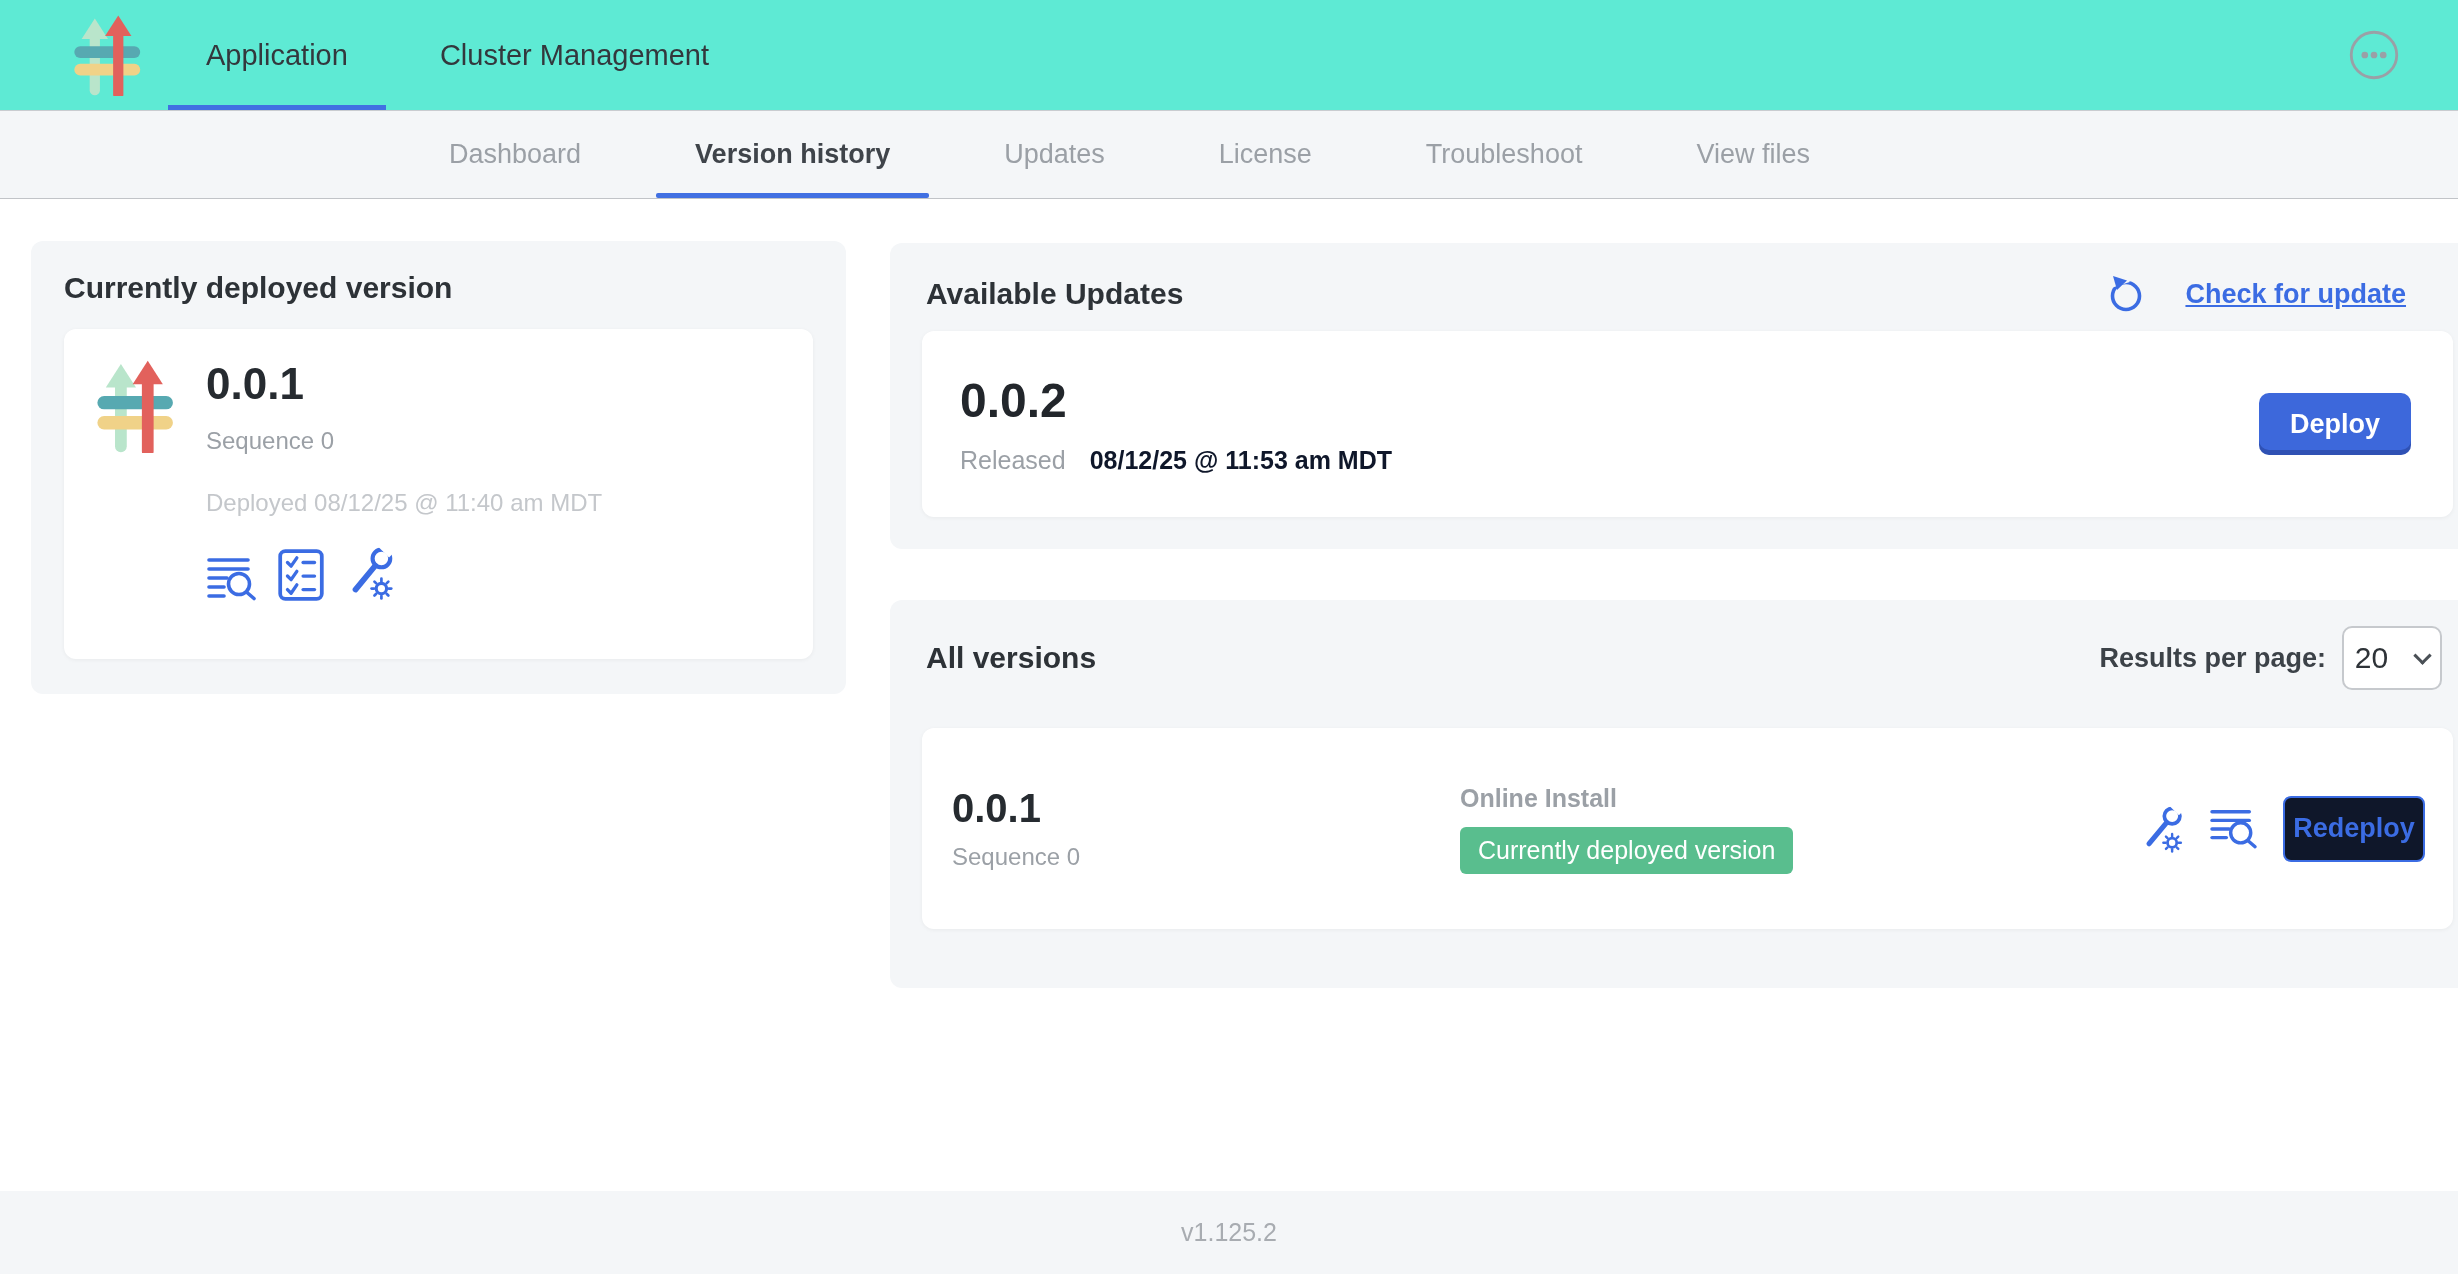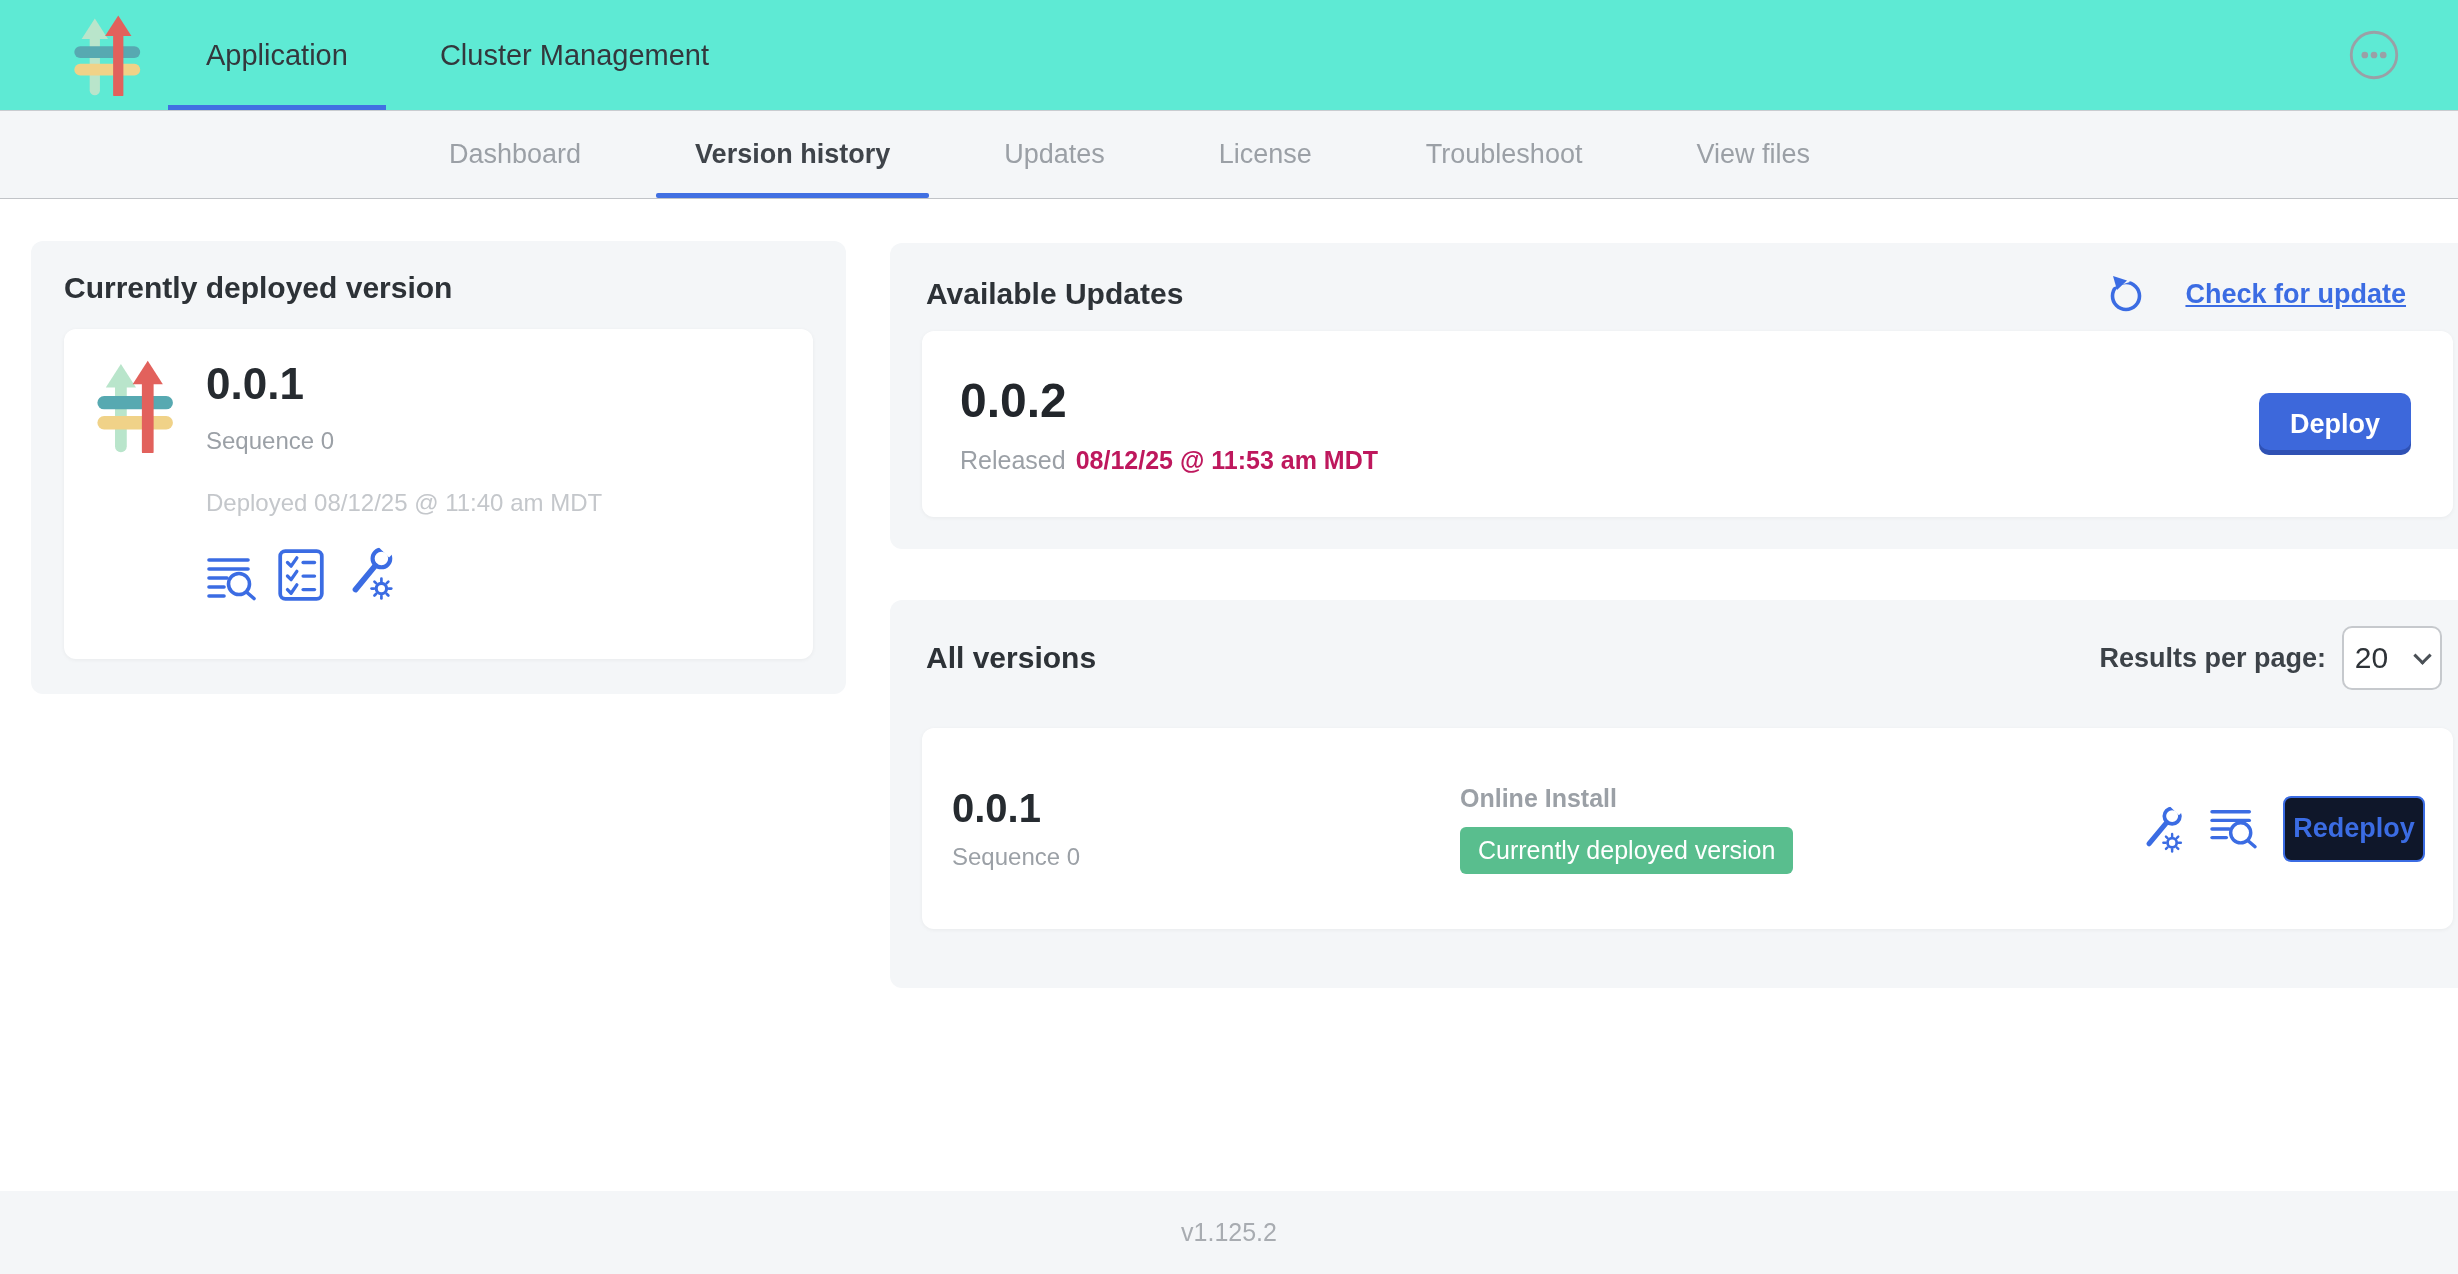--- a/index.html
+++ b/index.html
@@ -46,21 +46,21 @@
 
   .check-link { display:flex; align-items:center; gap:12px; cursor:pointer; margin-right:36px; }
   .check-link .link-text { font-size:27px; font-weight:600; color:#3B6CE3; text-decoration:underline;margin-left:27px; }
 
   .white-row { position:absolute; left:32px; right:5px; background:#fff; border-radius:12px; box-shadow:0 1px 4px rgba(0,0,0,.05); display:flex; align-items:center; }
 
   
   .release-row { top:88px; height:186px; padding:0 42px 0 38px; justify-content:space-between; }
   .release-version { font-size:48px; font-weight:700; color:#22262b; }
   .release-line { margin-top:18px; font-size:25px; color:#9ba0a6; }
-  .release-line .rel-date { font-weight:700; color:#be185d; margin-left:10px; }
+  .release-line .rel-date { font-weight:700; color:#0f172a; margin-left:24px; }
   .deploy-btn { width:152px; height:62px; background:#3D68DB; border:none; border-radius:10px; color:#fff; font-family:inherit; font-size:27px; font-weight:700; cursor:pointer; box-shadow:inset 0 -5px 0 rgba(20,35,100,.32); }
 
   
   .rpp-group { display:flex; align-items:center; }
   .rpp-label { font-size:27px; font-weight:600; color:#3c4248; margin-right:16px; }
   .rpp-select { width:100px; height:64px; background:#fff; border:2px solid #c6c9cd; border-radius:10px; display:flex; align-items:center; justify-content:center; gap:28px; cursor:pointer; }
   .rpp-select .val { font-size:30px; color:#2e3338; }
   .chev { width:13px; height:13px; border-right:3px solid #4a5056; border-bottom:3px solid #4a5056; transform:rotate(45deg) translate(-2px,-2px); }
 
   

